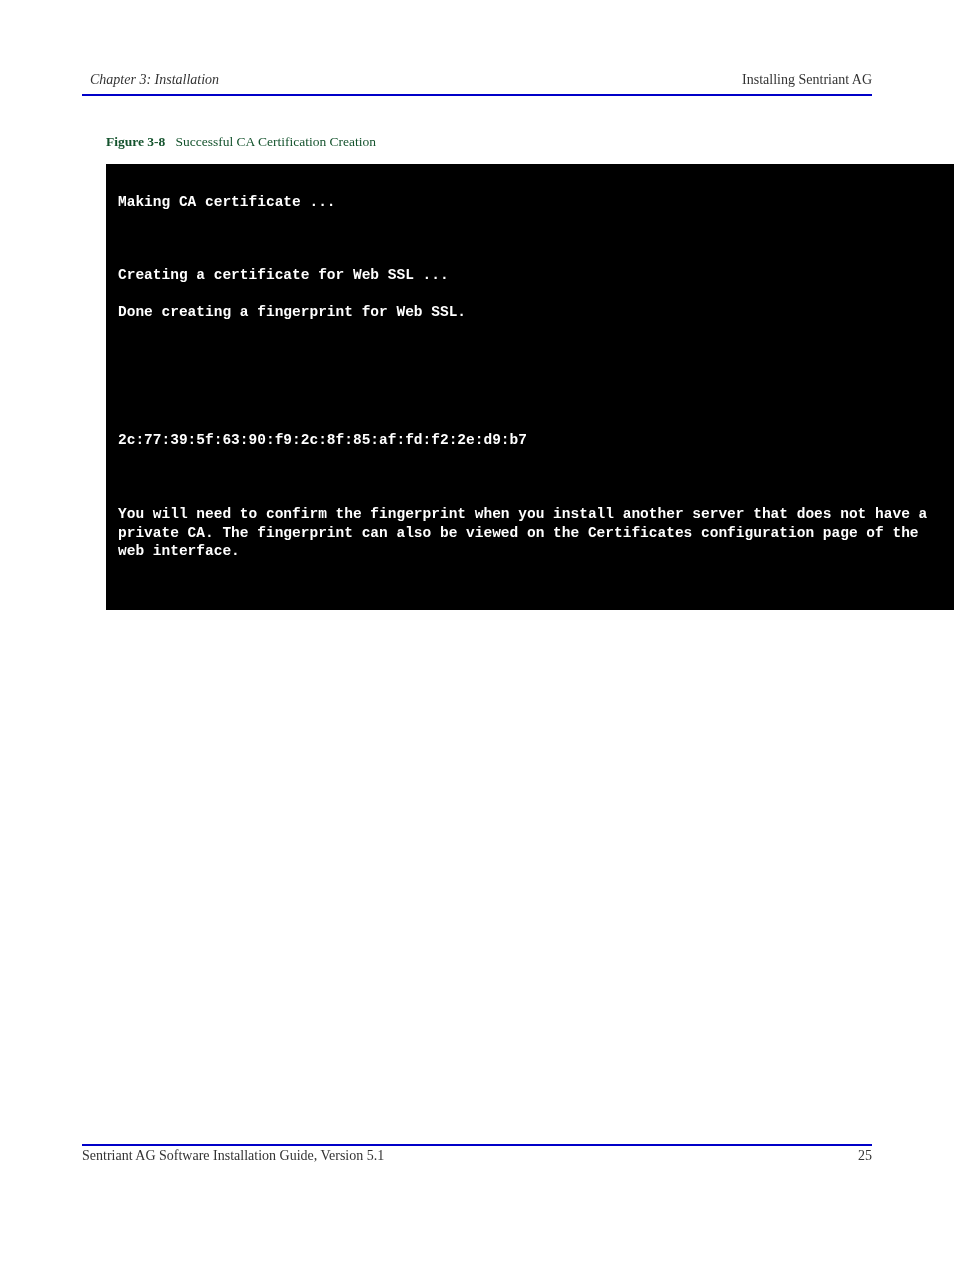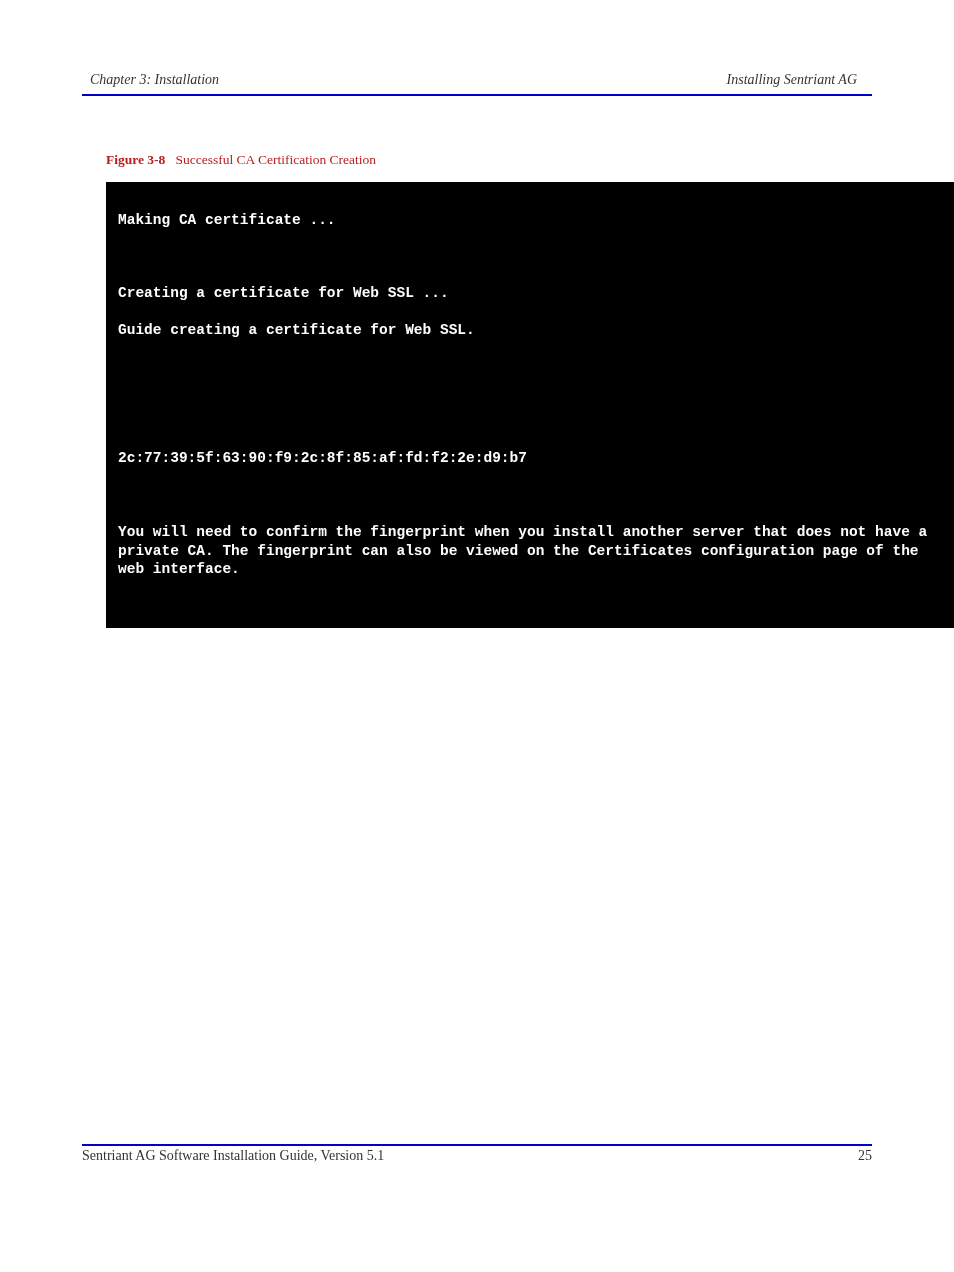--- a/index.html
+++ b/index.html
@@ -26,32 +26,31 @@
     .header-left {
       position: absolute;
       left: 8px;
       top: 4px;
       font-size: 14px;
       font-style: italic;
       color: #333;
     }
     .header-right {
       position: absolute;
-      right: 15px;
+      right: 0;
       top: 4px;
       font-size: 14px;
-      font-style: italic;
       color: #333;
     }
     .figure-caption {
-      margin-top: 56px;
+      margin-top: 38px;
       margin-left: 24px;
       margin-bottom: 14px;
       font-size: 13.5px;
-      color: #b91c1c;
+      color: #14532d;
     }
     .figure-caption .fig-label {
       font-weight: bold;
     }
     .terminal-block {
       background: #000000;
       color: #ffffff;
       font-family: "Courier New", Courier, monospace;
       font-weight: bold;
       font-size: 14.5px;
@@ -97,21 +96,21 @@
 
   <div class="figure-caption">
     <span class="fig-label">Figure 3-8</span>
     <span> &nbsp; </span><span>Successful CA Certification Creation</span>
   </div>
 
   <div class="terminal-block">
 <div>Making CA certificate ...</div>
 <div class="spacer"></div>
 <div>Creating a certificate for Web SSL ...</div>
-<div>Guide creating a certificate for Web SSL.</div>
+<div>Done creating a fingerprint for Web SSL.</div>
 <div class="spacer-lg"></div>
 <div class="spacer"></div>
 <div>2c:77:39:5f:63:90:f9:2c:8f:85:af:fd:f2:2e:d9:b7</div>
 <div class="spacer"></div>
 <div>You will need to confirm the fingerprint when you install another server that does not have a private CA. The fingerprint can also be viewed on the Certificates configuration page of the web interface.</div>
   </div>
 </div>
 
 <div class="footer-area">
   <span class="footer-left">Sentriant AG Software Installation Guide, Version 5.1</span>

